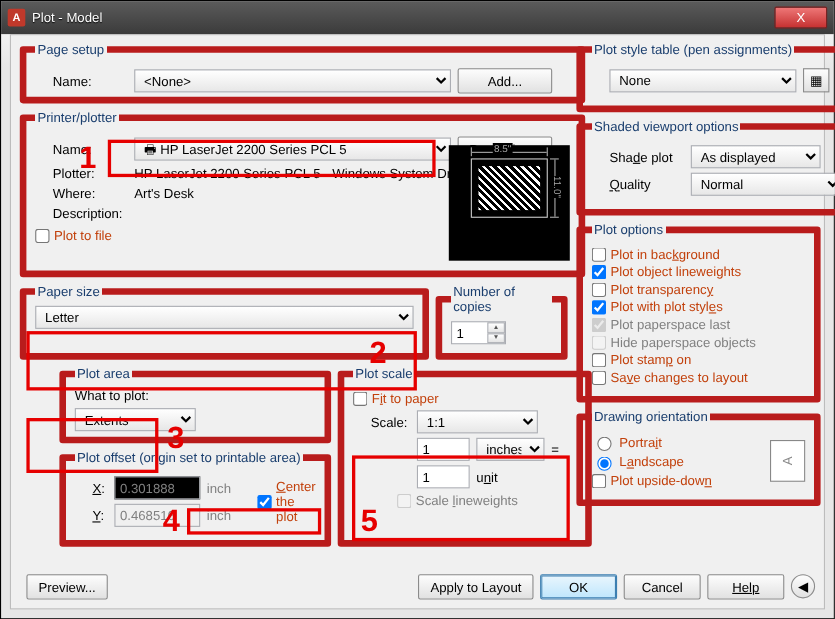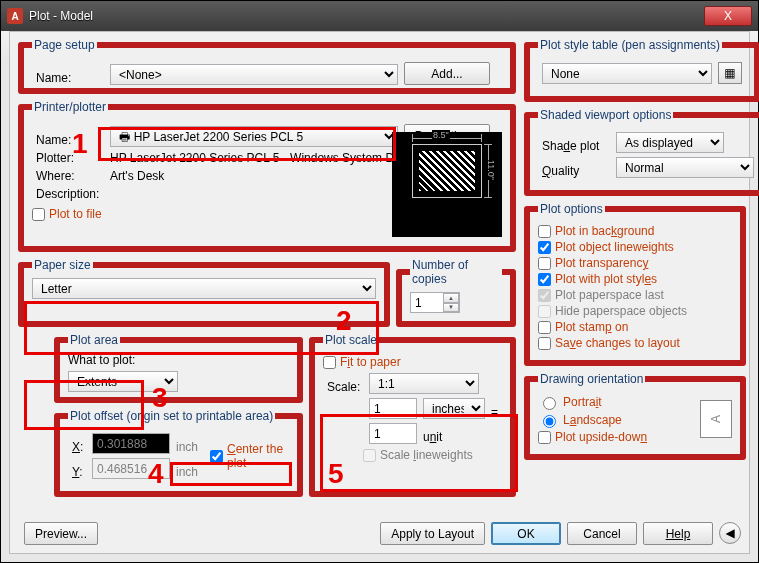--- a/index.html
+++ b/index.html
@@ -8,21 +8,21 @@
   .titlebar { height: 30px; background: linear-gradient(#5b5b5b,#3b3b3b); display: flex; align-items: center; padding: 0 6px; color: #fff; }
   .titlebar .ticon { width: 16px; height: 16px; background:#c0392b; border-radius:2px; margin-right:6px; display:flex;align-items:center;justify-content:center;color:#fff;font-weight:bold;font-size:10px; }
   .titlebar .title { flex:1; font-size:12px; text-shadow:0 1px 1px #000; }
   .titlebar .close { width:48px; height:20px; background:linear-gradient(#e77,#c53131); border:1px solid #7a1f1f; border-radius:2px; color:#fff; display:flex; align-items:center; justify-content:center; font-size:13px; }
   .body { position:absolute; top:30px; left:8px; right:8px; bottom:8px; background:#f0f0f0; border:1px solid #bcbcbc; }
   fieldset { border:6px solid #b91c1c; border-radius:3px; margin:0; padding:6px 8px 8px 8px; }
   fieldset > legend { color:#1a3e6e; padding:0 2px; }
   .col-left { position:absolute; left:8px; top:6px; width:498px; }
   .col-right { position:absolute; left:514px; top:6px; width:222px; }
   label { color:#c2410c; }
-  .row { display:flex; align-items:flex-end; gap:6px; margin:4px 4px; }
+  .row { display:flex; align-items:center; gap:6px; margin:4px 16px; }
   .lbl { width:68px; display:inline-block; }
   select, input[type=text] { border:1px solid #abadb3; background:#fff; height:21px; padding:1px 4px; }
   select { background:linear-gradient(#fff,#e7e7e7); }
   .btn { border:1px solid #8b8b8b; background:linear-gradient(#fdfdfd,#e1e1e1); height:23px; border-radius:2px; padding:0 10px; display:inline-flex; align-items:center; justify-content:center; cursor:default; }
   .btn.primary { background:linear-gradient(#eaf6fd,#bee6fd); border-color:#3c7fb1; }
   .btn.focus { box-shadow:0 0 0 1px #3c7fb1 inset; }
   .disabled { color:#808080; }
   .preview-box { position:absolute; right:8px; top:18px; width:110px; height:105px; background:#000; }
   .paper { position:absolute; left:20px; top:12px; width:70px; height:54px; border:1px solid #ccc; }
   .paper::after { content:""; position:absolute; inset:6px; background:repeating-linear-gradient(45deg,#fff 0 2px,#000 2px 5px); }
@@ -189,21 +189,21 @@
         <div class="row">
           <select style="width:170px"><option>None</option></select>
           <span class="ptable-icon">▦</span>
         </div>
       </fieldset>
 
       <fieldset style="margin-top:6px;">
         <legend>Shaded viewport options</legend>
         <div class="row">
             <span style="width:68px">Sha<span class="u">d</span>e plot</span>
-            <select style="width:108px"><option>As displayed</option></select>
+            <select style="width:118px"><option>As displayed</option></select>
           </div>
         <div class="row">
             <span style="width:68px"><span class="u">Q</span>uality</span>
             <select style="width:138px"><option>Normal</option></select>
           </div>
       </fieldset>
 
       <fieldset style="margin-top:6px;">
         <legend>Plot options</legend>
         <div class="chk">

